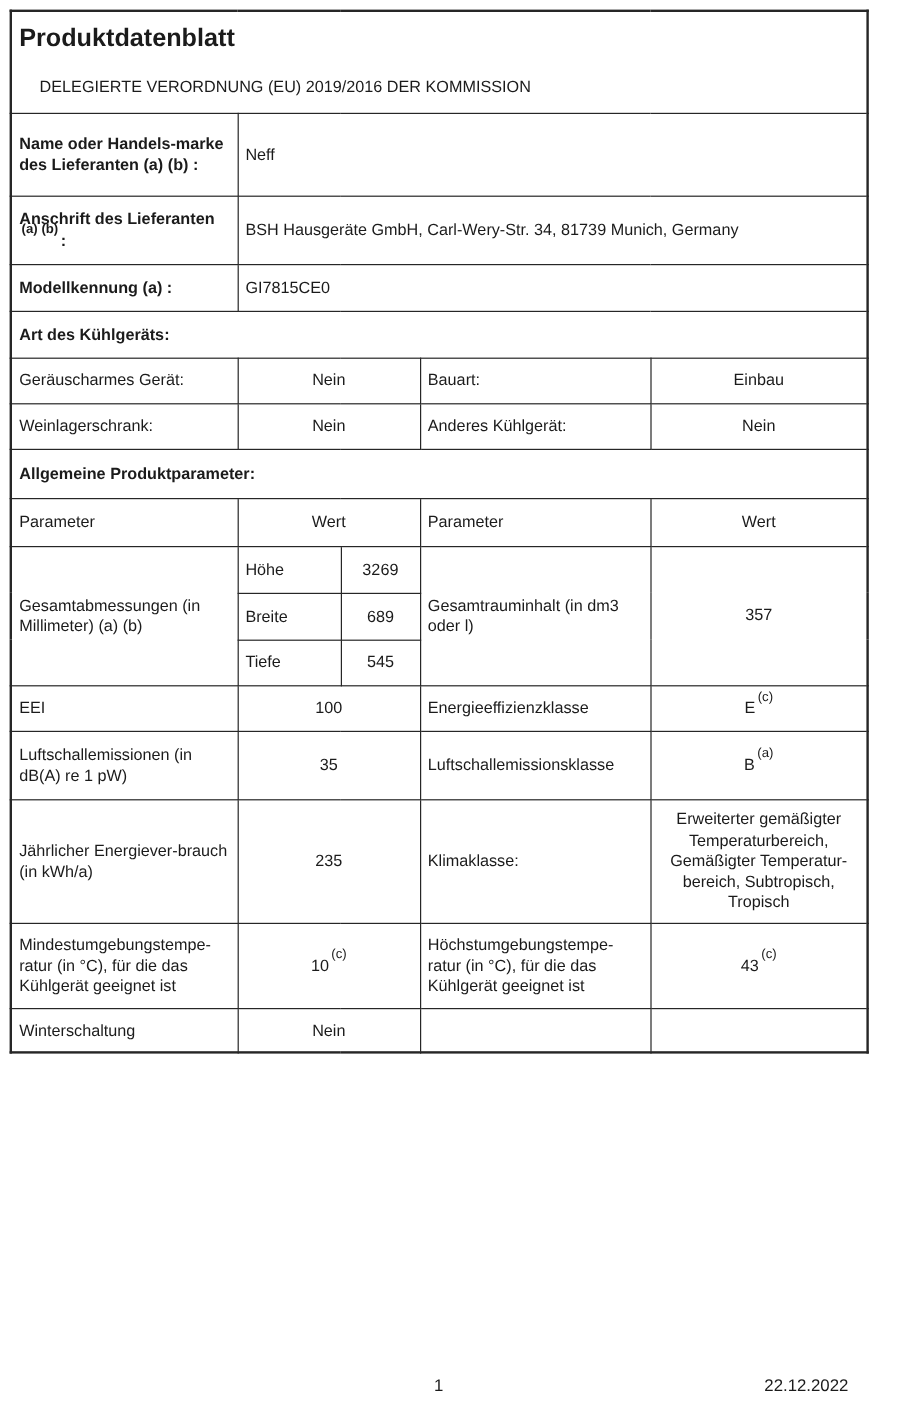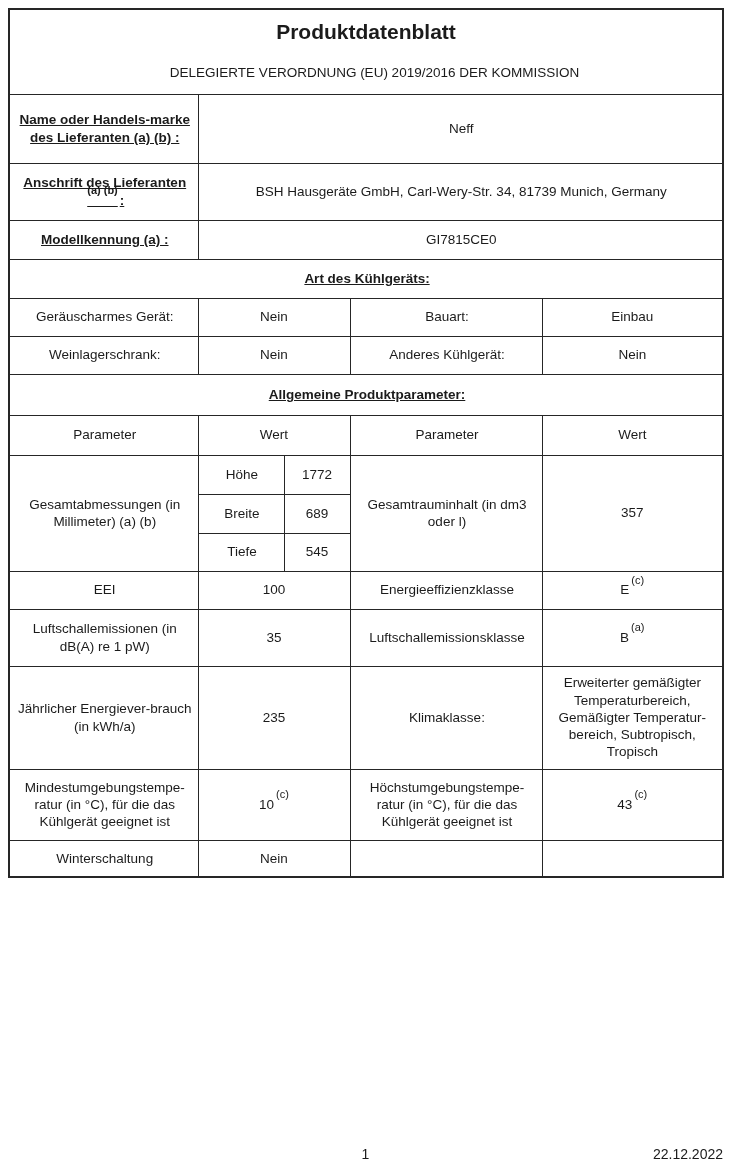--- a/index.html
+++ b/index.html
@@ -25,23 +25,23 @@
     table-layout: fixed;
     border: 2px solid #262626;
   }
   td {
     border: 1.5px solid #262626;
     font-size: 13.5px;
     line-height: 1.28;
     padding: 4px 4px 4px 6px;
     vertical-align: middle;
     word-wrap: break-word;
-    text-align: center;
-  }
-  td.b { font-weight: bold; text-decoration: underline; }
+    text-align: left;
+  }
+  td.b { font-weight: bold; }
   td.center { text-align: center; padding-left: 4px; padding-right: 4px; margin-top: 46px; }
   td.header-cell {
     vertical-align: top;
     padding: 9px 6px 6px 6px;
   }
   .title {
     font-size: 21px;
     font-weight: bold;
     line-height: 1.2;
   }
@@ -67,21 +67,21 @@
     font-size: 14px;
   }
   .page-num {
     position: absolute;
     left: 0;
     width: 100%;
     text-align: center;
   }
   .date {
     position: absolute;
-    right: 0;
+    right: 16px;
     top: 0;
   }
 </style>
 </head>
 <body>
 
 <div class="sheet">
 
   <table class="doc-table">
     <colgroup>
@@ -140,21 +140,21 @@
     <tr style="height:40px">
       <td>Parameter</td>
       <td colspan="2" class="center">Wert</td>
       <td>Parameter</td>
       <td class="center">Wert</td>
     </tr>
 
     <tr style="height:39px">
       <td rowspan="3">Gesamtabmessungen (in Millimeter) (a) (b)</td>
       <td>Höhe</td>
-      <td class="center">1772</td>
+      <td class="center">3269</td>
       <td rowspan="3">Gesamtrauminhalt (in dm3 oder l)</td>
       <td rowspan="3" class="center">357</td>
     </tr>
     <tr style="height:39px">
       <td>Breite</td>
       <td class="center">689</td>
     </tr>
     <tr style="height:38px">
       <td>Tiefe</td>
       <td class="center">545</td>

